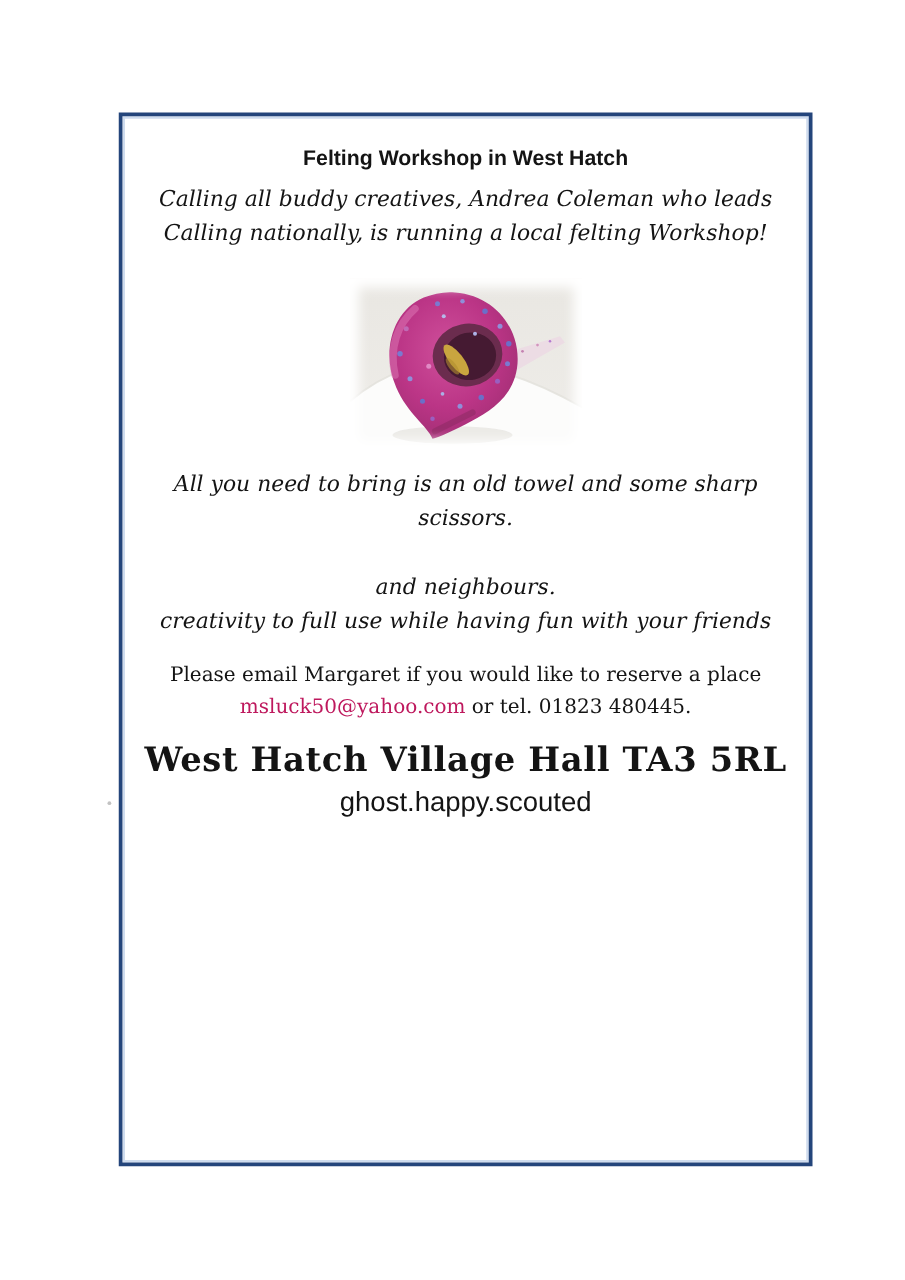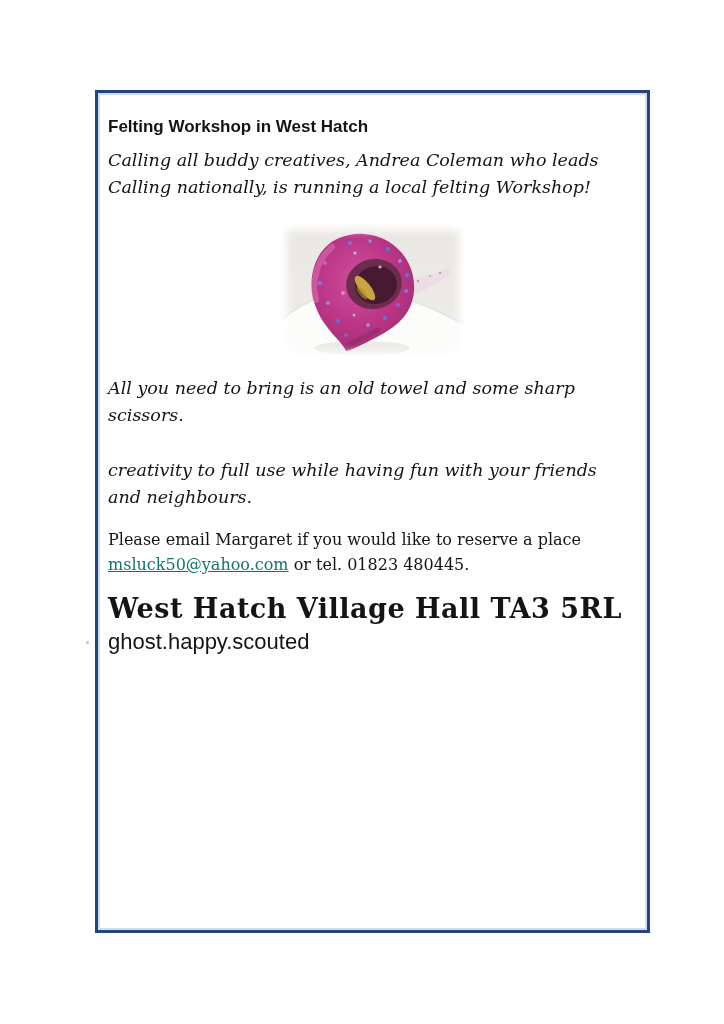--- a/index.html
+++ b/index.html
@@ -11,21 +11,21 @@
     color:#141414;
     overflow:hidden;
   }
   .frame{
     position:absolute;left:95px;top:90px;
     width:555px;height:843px;
     box-sizing:border-box;
     border:3px solid #24457b;
     box-shadow: inset 0 0 0 2px #cfdcee;
     padding:22px 10px 0 10px;
-    text-align:left;
+    text-align:center;
   }
   .title{
     font-family:"Liberation Sans", sans-serif;
     font-weight:bold;font-size:17px;line-height:24px;
     margin:0;
   }
   .para{margin:0;}
   .body-text{font-size:17.5px;line-height:27px;font-style:italic;}
   .p-intro{margin-top:8px;}
   .p-materials{margin-top:27px;}
@@ -40,21 +40,21 @@
     box-shadow: inset 0 0 9px 7px #ffffff;
     pointer-events:none;
   }
   .p-bring{margin-top:15px;}
   .p-event{margin-top:28px;}
   .p-details{
     margin-top:25px;
     font-weight:bold;font-size:17px;line-height:25px;
   }
   .p-contact{margin-top:16px;font-size:16px;line-height:25px;}
-  .email{color:#0f766e;text-decoration:underline;cursor:pointer;}
+  .email{color:#be185d;cursor:pointer;}
   .venue{
     margin-top:13px;
     font-weight:bold;font-size:27px;line-height:38px;
     letter-spacing:0.5px;
   }
   .w3w{
     margin-top:4px;
     font-family:"Liberation Sans", sans-serif;
     font-weight:normal;font-size:22px;line-height:20px;
   }
@@ -136,22 +136,22 @@
       </svg>
       <div class="photo-feather"></div>
     </div>
 
     <div class="para body-text p-bring">
       <div>All you need to bring is an old towel and some sharp</div>
       <div>scissors.</div>
     </div>
 
     <div class="para body-text p-event">
+      <div>and neighbours.</div>
       <div>creativity to full use while having fun with your friends</div>
-      <div>and neighbours.</div>
     </div>
 
 
     <div class="para p-contact">
       <div>Please email Margaret if you would like to reserve a place</div>
       <div><a class="email">msluck50@yahoo.com</a><span> or tel. 01823 480445.</span></div>
     </div>
 
     <div class="para venue">West Hatch Village Hall TA3 5RL</div>
 

